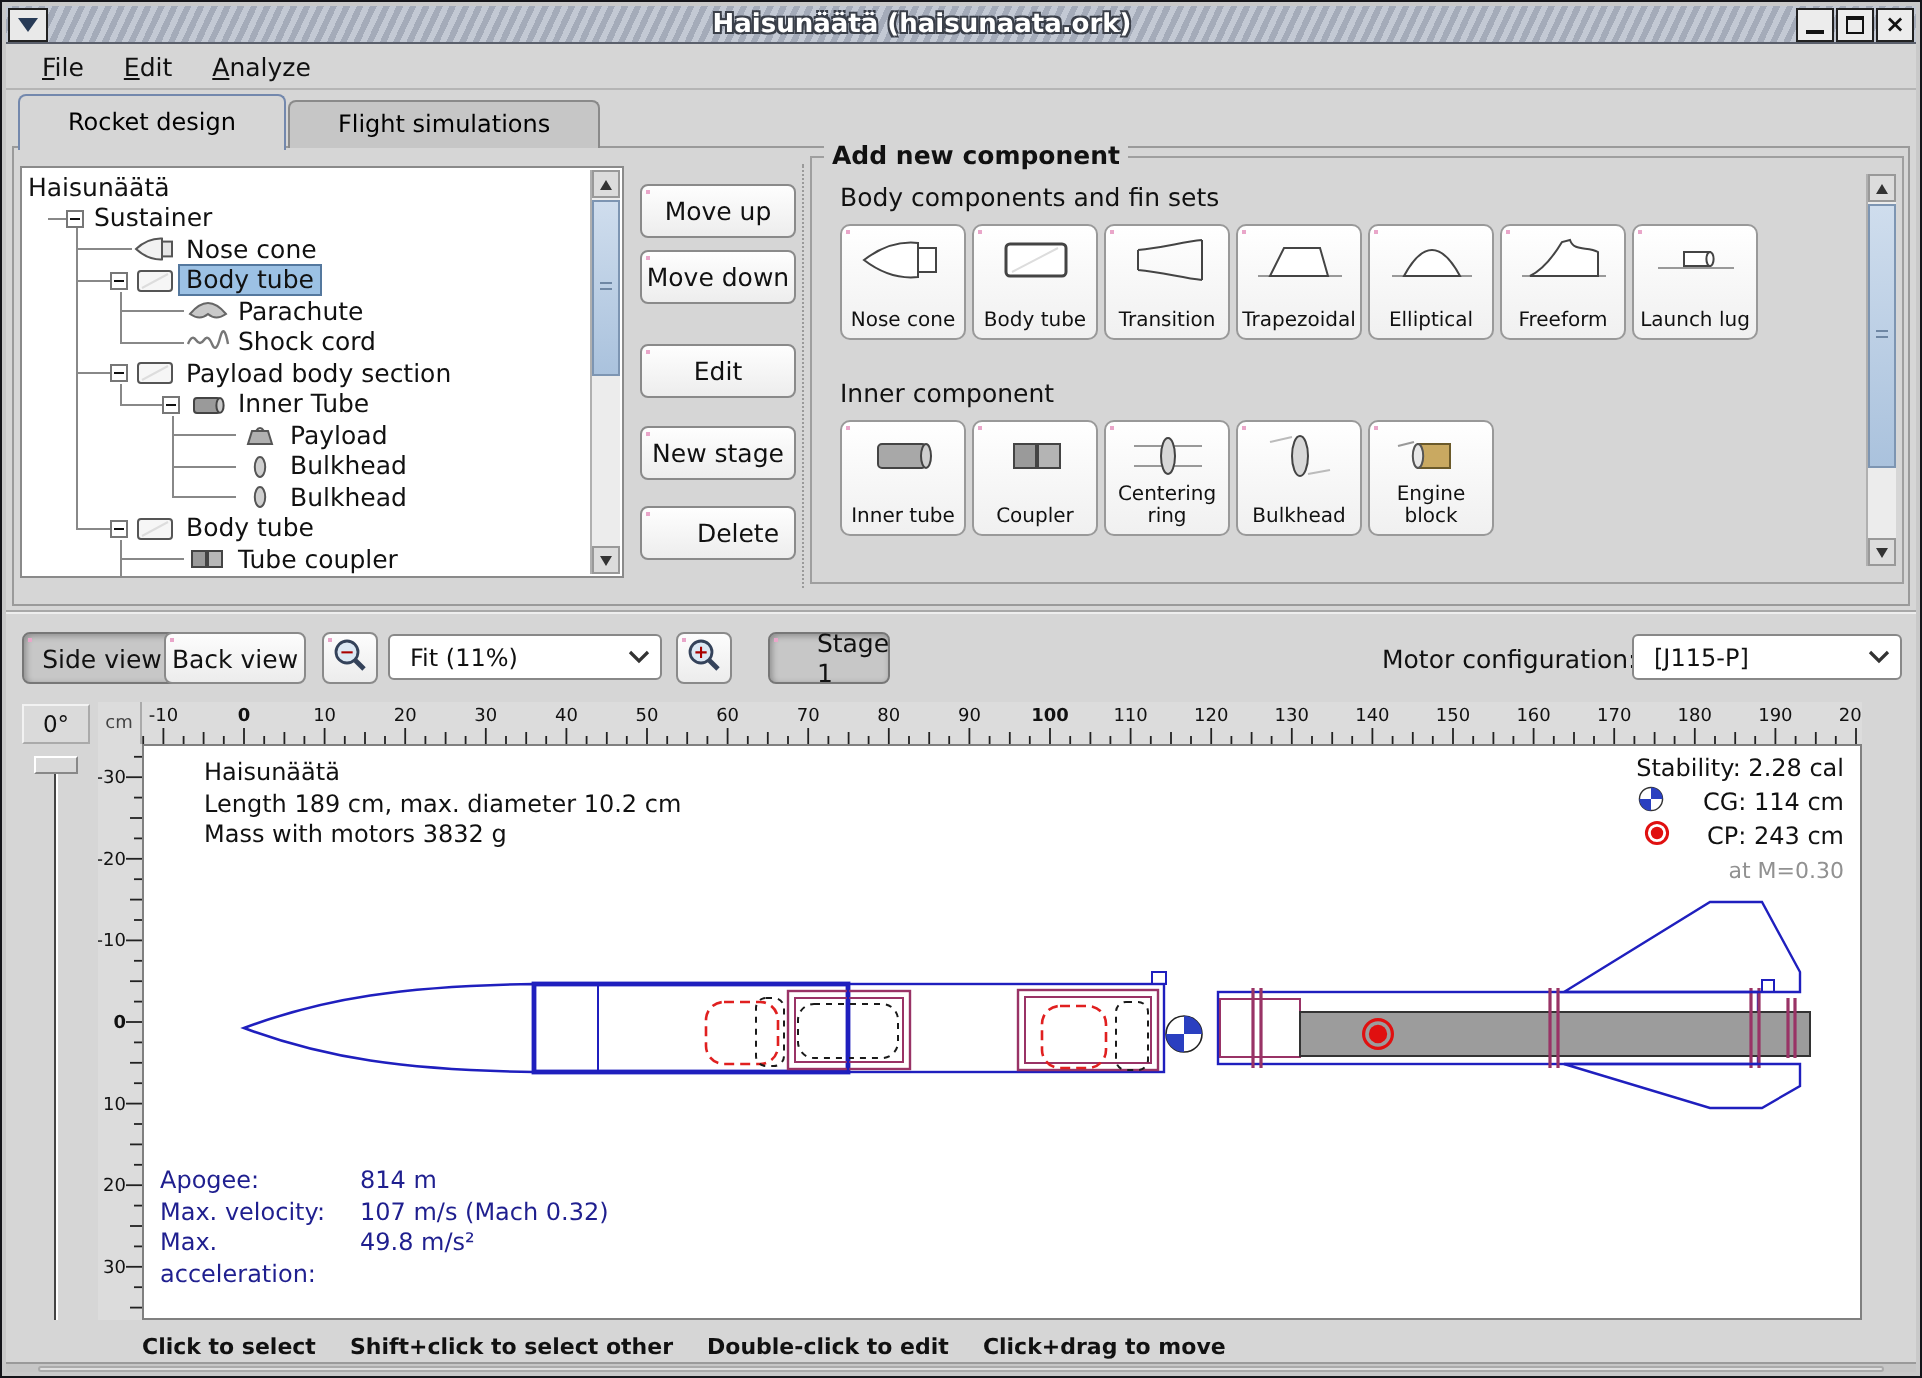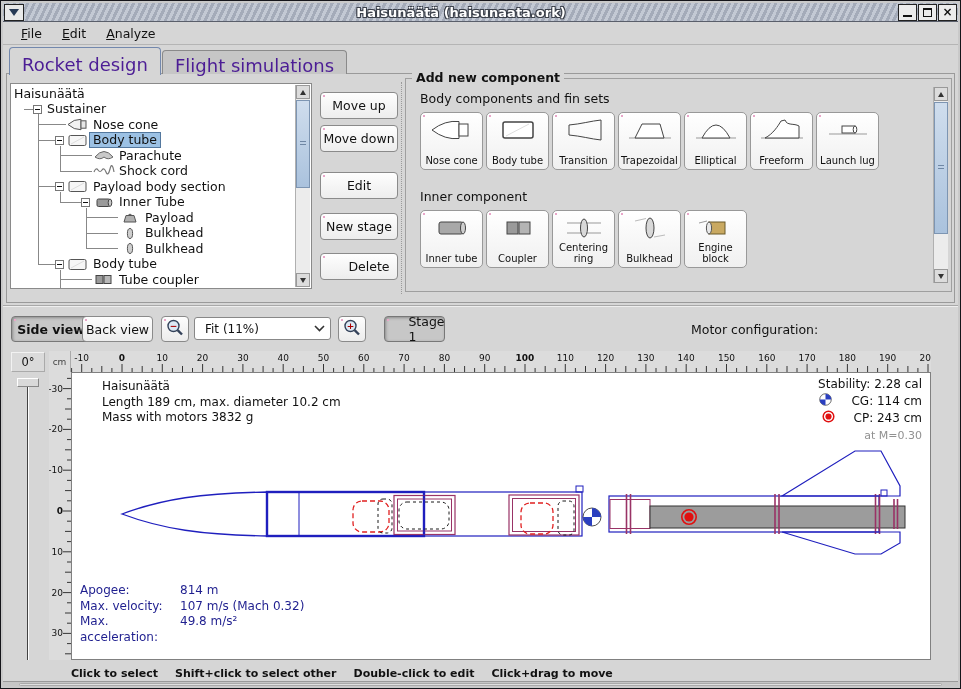--- a/index.html
+++ b/index.html
@@ -21,21 +21,21 @@
   .wbtn { width:19px; height:17px; background:#ececec; border:1px solid #222;
     display:flex; align-items:center; justify-content:center; font-weight:bold; font-size:12px; color:#111; }
   .glyph-min { width:9px; height:3px; border-bottom:2px solid #111; margin-top:6px; }
   .glyph-max { width:9px; height:9px; border:1px solid #111; border-top:2px solid #111; }
 
   
   .menubar { position:absolute; left:2px; right:2px; top:21px; height:23px; background:#d6d6d6;
     border-bottom:1px solid #b5b5b5; display:flex; align-items:center; padding-left:8px; }
   .menu-item { font-size:12.5px; color:#111; padding:2px 10px; }
   .tabrow { position:absolute; left:8px; top:45px; height:28px; display:flex; align-items:flex-end; z-index:3; }
-  .tab { font-size:18px; color:#4c1d95; padding:4px 12px 5px; background:#c6c6c6;
+  .tab { font-size:12px; color:#000000; padding:4px 24px 5px; background:#c6c6c6;
     border:1px solid #8a8a8a; border-bottom:none; border-radius:4px 4px 0 0; margin-right:1px; height:24px; }
   .tab.active { background:#d6d6d6; border-color:#7388ad; height:28px; padding-top:6px; margin-bottom:-1px; }
 
   
   .content-top { position:absolute; left:5px; right:5px; top:72px; height:230px;
     background:#d6d6d6; border:1px solid #9a9a9a; }
   .tree-wrap { position:absolute; left:3px; top:9px; width:302px; height:206px;
     background:#fff; border:1px solid #8a8a8a; overflow:hidden; }
   .tree-rows { position:absolute; left:0; top:2px; right:16px; bottom:0; }
   .tree-row { height:15.5px; display:flex; align-items:center; white-space:nowrap; }
@@ -421,21 +421,21 @@
               </svg></span>
             <span class="clabel">Engine block</span>
           </div>
         </div>
       </div>
   </div>
 
   <div class="hgroove"></div>
 
   <div class="toolbar">
-    <div class="tbtn pressed" style="left:10px;width:80px;font-weight:bold;">Side view</div>
+    <div class="tbtn pressed" style="left:10px;width:80px;">Side view</div>
     <div class="tbtn" style="left:81px;width:71px;">Back view</div>
     <div class="tbtn" style="left:160px;width:28px;" id="zoomout">
         <span><svg width="20" height="20">
             <circle cx="8.5" cy="8" r="5.5" fill="#dce8f4" stroke="#34425a" stroke-width="1.4"></circle>
             <line x1="12.6" y1="12.1" x2="17" y2="16.5" stroke="#34425a" stroke-width="2.4"></line>
             <text x="8.5" y="11" text-anchor="middle" font-size="9" font-weight="bold" fill="#a00">−</text>
           </svg></span>
       </div>
     <div class="combo" style="left:193px;width:137px;">
       <span class="cval">Fit (11%)</span>
@@ -447,20 +447,28 @@
     </div>
     <div class="tbtn" style="left:337px;width:28px;" id="zoomin">
         <span><svg width="20" height="20">
             <circle cx="8.5" cy="8" r="5.5" fill="#dce8f4" stroke="#34425a" stroke-width="1.4"></circle>
             <line x1="12.6" y1="12.1" x2="17" y2="16.5" stroke="#34425a" stroke-width="2.4"></line>
             <text x="8.5" y="11" text-anchor="middle" font-size="9" font-weight="bold" fill="#a00">+</text>
           </svg></span>
       </div>
     <div class="tbtn pressed" style="left:383px;width:61px;padding-left:24px;">Stage 1</div>
     <div class="toolbar-label" style="left:690px;">Motor configuration:</div>
+    <div class="combo" style="left:815px;width:135px;">
+      <span class="cval">[J115-P]</span>
+      <span class="carrow">
+          <svg width="11" height="7">
+            <path d="M1 1 L5.5 5.5 L10 1" fill="none" stroke="#333" stroke-width="1.6"></path>
+          </svg>
+        </span>
+    </div>
   </div>
 
   <div class="diagram">
     <div class="rot-label">0°</div>
     <div class="rot-track"></div>
     <div class="rot-thumb"></div>
     <div class="corner">cm</div>
     <div class="hruler" id="hruler"><svg width="860" height="21">
           <line x1="0.6" y1="17" x2="0.6" y2="21" stroke="#222" stroke-width="0.9"></line>
           <line x1="10.7" y1="13" x2="10.7" y2="21" stroke="#222" stroke-width="0.9"></line>

